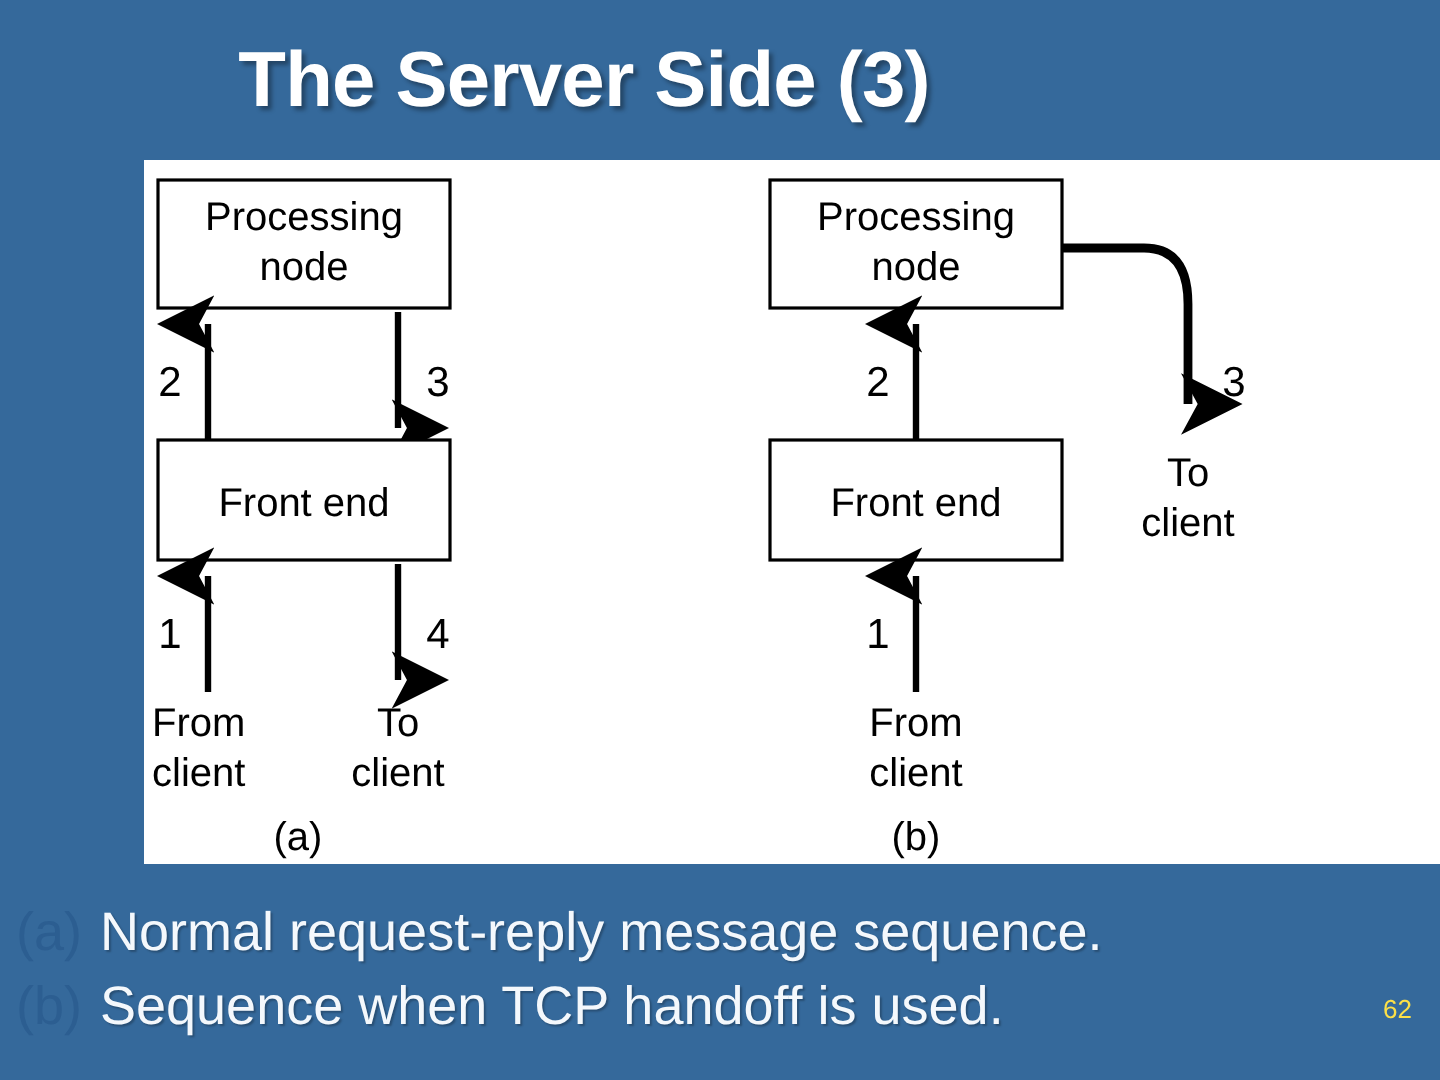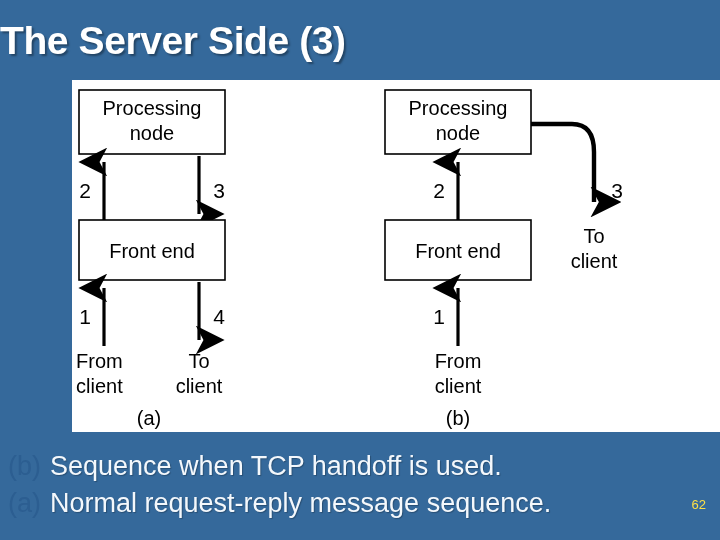--- a/index.html
+++ b/index.html
@@ -20,21 +20,21 @@
     background: #35699b;
     overflow: hidden;
   }
 
   
   #slide-title {
     position: absolute;
     left: 0;
     top: 18px;
     width: 584px;
-    text-align: left;
+    text-align: center;
     color: #ffffff;
     font-family: "Liberation Sans", sans-serif;
     font-weight: bold;
     font-size: 39px;
     line-height: 46px;
     letter-spacing: -0.4px;
     text-shadow: 2px 2px 2px rgba(0,0,0,0.35);
     white-space: nowrap;
   }
 
@@ -209,24 +209,24 @@
           <text class="fig-text" x="386" y="313" text-anchor="middle">client</text>
         </g>
 
         <text class="fig-text panel" x="386" y="345" text-anchor="middle">(b)</text>
       </g>
     </svg>
   </div>
 
   <div id="caption">
     <div class="bullet-line">
+      <span class="bullet-marker">(a)</span>
+      <span class="bullet-text">Normal request-reply message sequence.</span>
+    </div>
+    <div class="bullet-line">
       <span class="bullet-marker">(b)</span>
       <span class="bullet-text">Sequence when TCP handoff is used.</span>
     </div>
-    <div class="bullet-line">
-      <span class="bullet-marker">(a)</span>
-      <span class="bullet-text">Normal request-reply message sequence.</span>
-    </div>
   </div>
 
   <div id="page-number">62</div>
 
 </div>
 
 </body></html>

